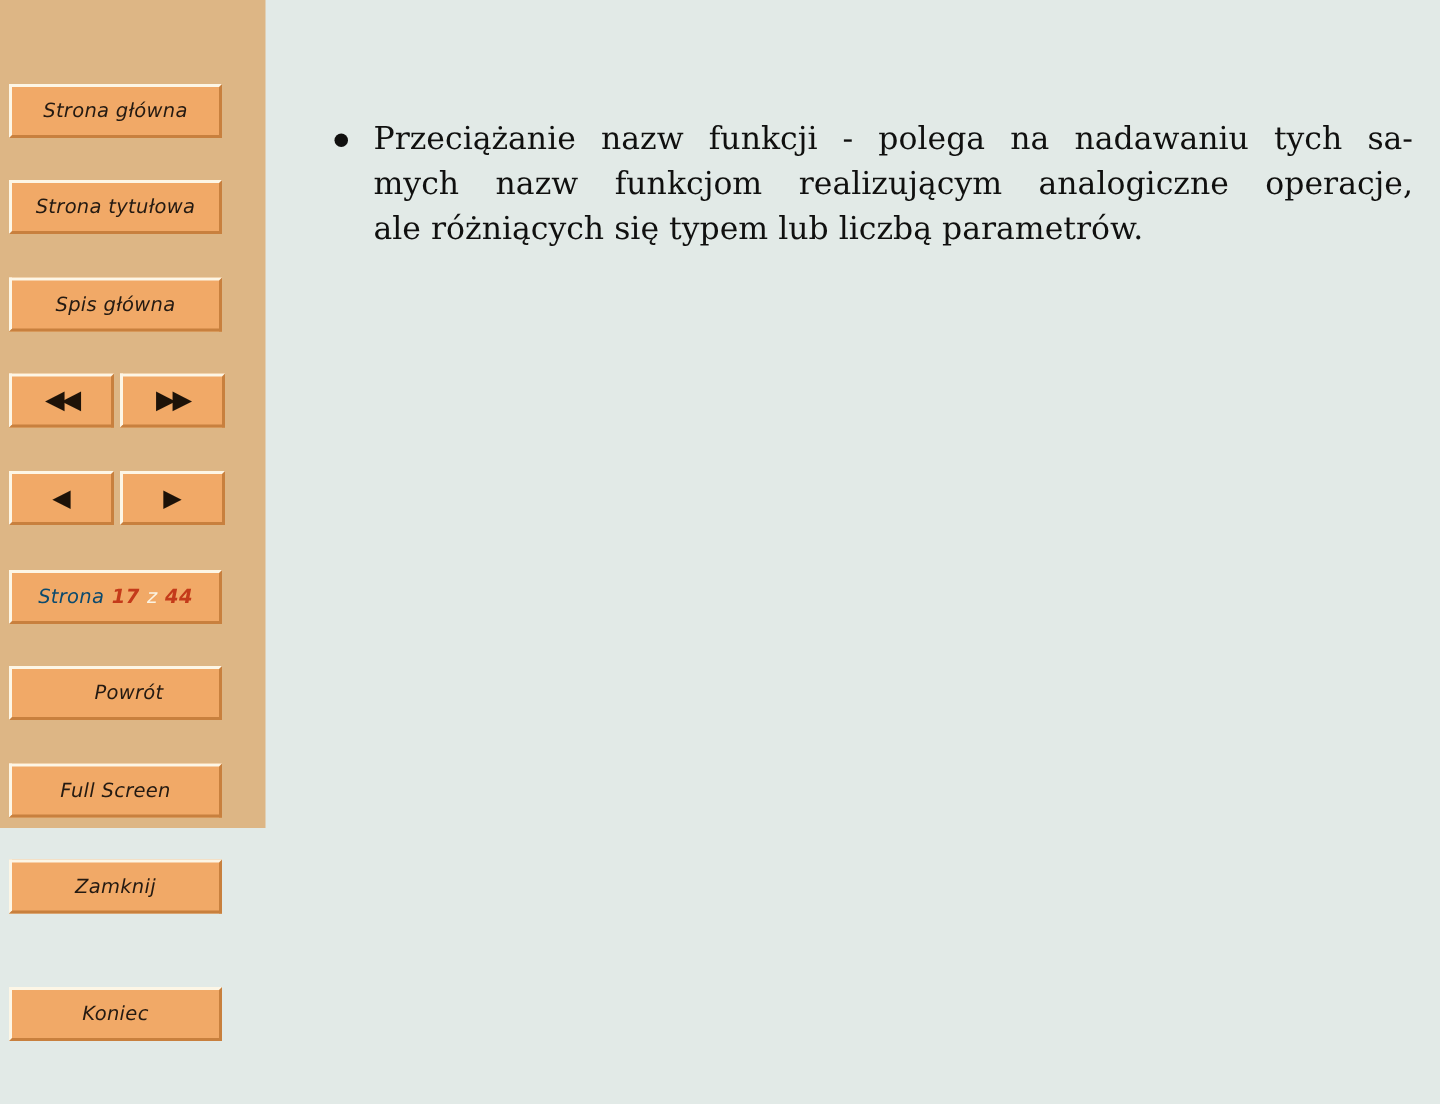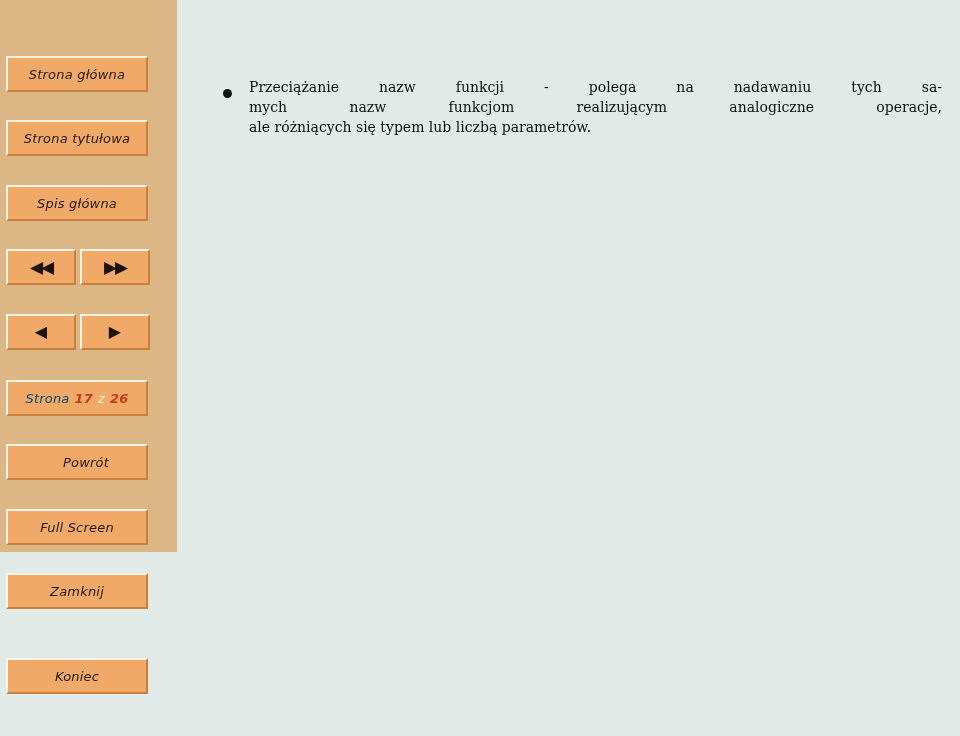--- a/index.html
+++ b/index.html
@@ -99,21 +99,21 @@
   }
   #bullet-list {
     list-style: none;
     margin: 0;
     padding: 0;
   }
   .bullet-item {
     position: relative;
     padding-left: 36px;
     font-family: "DejaVu Serif", serif;
-    font-size: 14px;
+    font-size: 21px;
     line-height: 1.42;
     color: #10100f;
     text-align: justify;
     text-justify: inter-word;
     hyphens: manual;
   }
   .bullet-item .dot {
     position: absolute;
     left: 10px;
     top: 11px;
@@ -164,21 +164,21 @@
     </div>
 
     <div class="navbtn half right" style="top:314px;">
       <span class="arrow-glyph single">▶</span>
     </div>
 
     <div class="navbtn wide" id="page-counter-btn" style="top:380px;">
       <span class="word">Strona</span>
       <span class="num">17</span>
       <span class="sep">z</span>
-      <span class="num">26</span>
+      <span class="num">44</span>
     </div>
 
     <div class="navbtn wide" style="top:444px;padding-left:18px;">
       <span>Powrót</span>
     </div>
 
     <div class="navbtn wide" style="top:509px;">
       <span>Full Screen</span>
     </div>
 

